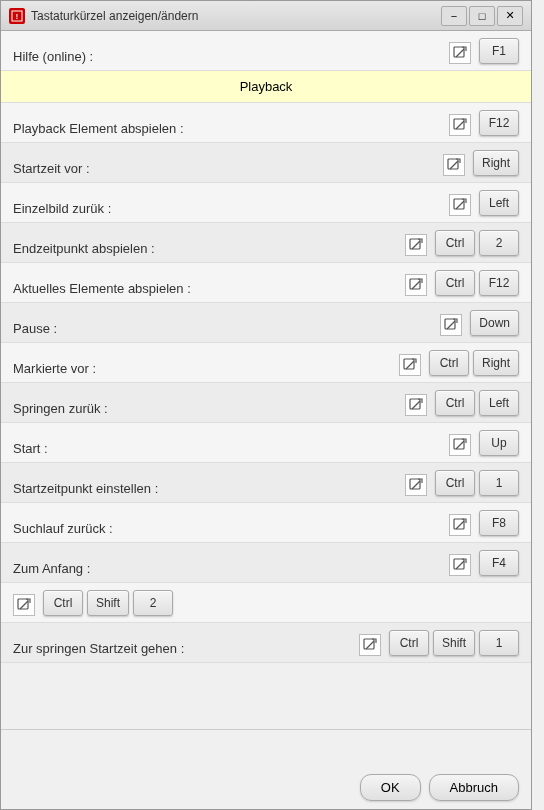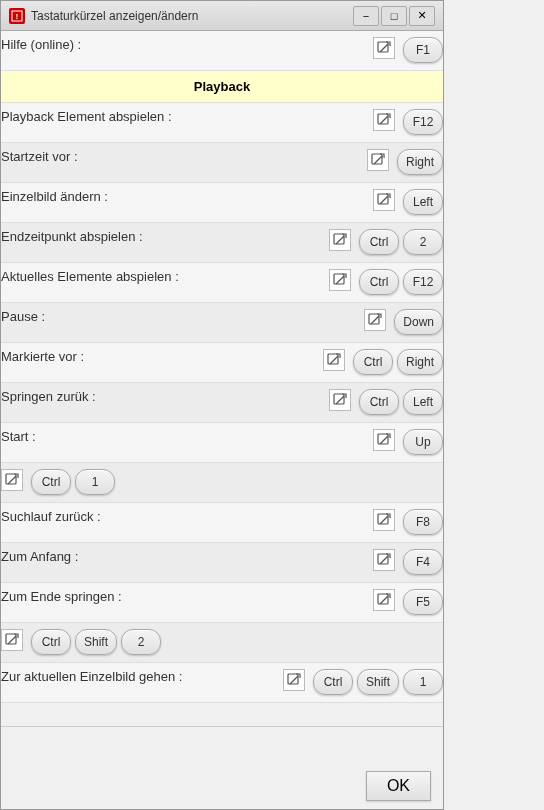--- a/index.html
+++ b/index.html
@@ -5,21 +5,21 @@
     * { box-sizing: border-box; margin: 0; padding: 0; }
     body {
       font-family: 'Segoe UI', Tahoma, Geneva, Verdana, sans-serif;
       font-size: 13px;
       background: #f0f0f0;
       width: 544px;
       height: 810px;
       overflow: hidden;
     }
     .window {
-      width: 444px;
+      width: 532px;
       height: 810px;
       background: #f0f0f0;
       border: 1px solid #999;
       display: flex;
       flex-direction: column;
     }
     .titlebar {
       background: linear-gradient(to bottom, #e8e8e8, #d4d4d4);
       height: 30px;
       display: flex;
@@ -73,22 +73,22 @@
       flex: 1;
       overflow-y: scroll;
       overflow-x: hidden;
     }
     .scroll-area::-webkit-scrollbar { width: 16px; }
     .scroll-area::-webkit-scrollbar-track { background: #f0f0f0; border-left: 1px solid #ccc; }
     .scroll-area::-webkit-scrollbar-thumb { background: #c0c0c0; border: 1px solid #999; }
 
     .shortcut-row {
       display: flex;
-      align-items: flex-start;
-      padding: 6px 0;
+      align-items: flex-end;
+      padding: 6px 12px;
       border-bottom: 1px solid #ddd;
       min-height: 40px;
       background: #f5f5f5;
     }
     .shortcut-row:nth-child(even) { background: #ececec; }
     .shortcut-label {
       flex: 1;
       color: #333;
     }
     .edit-icon {
@@ -103,54 +103,54 @@
       flex-shrink: 0;
       cursor: pointer;
     }
     .edit-icon svg { width: 14px; height: 14px; }
     .key-btn {
       display: inline-flex;
       align-items: center;
       justify-content: center;
       background: linear-gradient(to bottom, #f5f5f5, #e0e0e0);
       border: 1px solid #aaa;
-      border-radius: 12px;
+      border-radius: 3px;
       padding: 2px 8px;
       min-width: 40px;
       height: 26px;
       font-size: 12px;
       color: #333;
       margin-left: 2px;
       box-shadow: 0 1px 2px rgba(0,0,0,0.2), inset 0 1px 0 rgba(255,255,255,0.7);
       flex-shrink: 0;
       cursor: default;
     }
     .section-header {
       background: #ffffcc;
       text-align: center;
-      font-weight: bold;
+      font-weight: normal;
       padding: 8px;
       border-bottom: 1px solid #ddd;
     }
     .footer {
       display: flex;
       justify-content: flex-end;
       padding: 8px 12px;
       gap: 8px;
       border-top: 1px solid #ccc;
       background: #f0f0f0;
       flex-shrink: 0;
     }
     .footer-btn {
       padding: 5px 20px;
       background: linear-gradient(to bottom, #f5f5f5, #e0e0e0);
       border: 1px solid #aaa;
-      border-radius: 0;
+      border-radius: 11px;
       cursor: pointer;
-      font-size: 16px;
+      font-size: 13px;
       box-shadow: 0 1px 2px rgba(0,0,0,0.15);
       margin-top: 36px;
     }
     .key-group { display: flex; align-items: center; gap: 2px; }
   </style>
 </head>
 <body>
 
 <div class="window">
   <div class="titlebar">
@@ -205,21 +205,21 @@
     <rect x="1" y="1" width="10" height="10" rx="1"></rect>
     <line x1="3" y1="11" x2="11" y2="3"></line>
     <polyline points="9,1 13,1 13,5"></polyline>
   </svg>
           </div>
           <div class="key-group">
             <span class="key-btn">Right</span>
           </div>
         </div>
         <div class="shortcut-row">
-          <span class="shortcut-label">Einzelbild ändern :</span>
+          <span class="shortcut-label">Einzelbild zurük :</span>
           <div class="edit-icon">
             <svg viewBox="0 0 14 14" fill="none" stroke="#555" stroke-width="1.2">
     <rect x="1" y="1" width="10" height="10" rx="1"></rect>
     <line x1="3" y1="11" x2="11" y2="3"></line>
     <polyline points="9,1 13,1 13,5"></polyline>
   </svg>
           </div>
           <div class="key-group">
             <span class="key-btn">Left</span>
           </div>
@@ -300,20 +300,21 @@
     <rect x="1" y="1" width="10" height="10" rx="1"></rect>
     <line x1="3" y1="11" x2="11" y2="3"></line>
     <polyline points="9,1 13,1 13,5"></polyline>
   </svg>
           </div>
           <div class="key-group">
             <span class="key-btn">Up</span>
           </div>
         </div>
         <div class="shortcut-row">
+          <span class="shortcut-label">Startzeitpunkt einstellen :</span>
           <div class="edit-icon">
             <svg viewBox="0 0 14 14" fill="none" stroke="#555" stroke-width="1.2">
     <rect x="1" y="1" width="10" height="10" rx="1"></rect>
     <line x1="3" y1="11" x2="11" y2="3"></line>
     <polyline points="9,1 13,1 13,5"></polyline>
   </svg>
           </div>
           <div class="key-group">
             <span class="key-btn">Ctrl</span>
             <span class="key-btn">1</span>
@@ -336,62 +337,50 @@
           <span class="shortcut-label">Zum Anfang :</span>
           <div class="edit-icon">
             <svg viewBox="0 0 14 14" fill="none" stroke="#555" stroke-width="1.2">
     <rect x="1" y="1" width="10" height="10" rx="1"></rect>
     <line x1="3" y1="11" x2="11" y2="3"></line>
     <polyline points="9,1 13,1 13,5"></polyline>
   </svg>
           </div>
           <div class="key-group">
             <span class="key-btn">F4</span>
-          </div>
-        </div>
-        <div class="shortcut-row">
-          <span class="shortcut-label">Zum Ende springen :</span>
-          <div class="edit-icon">
-            <svg viewBox="0 0 14 14" fill="none" stroke="#555" stroke-width="1.2">
-    <rect x="1" y="1" width="10" height="10" rx="1"></rect>
-    <line x1="3" y1="11" x2="11" y2="3"></line>
-    <polyline points="9,1 13,1 13,5"></polyline>
-  </svg>
-          </div>
-          <div class="key-group">
-            <span class="key-btn">F5</span>
           </div>
         </div>
         <div class="shortcut-row">
           <div class="edit-icon">
             <svg viewBox="0 0 14 14" fill="none" stroke="#555" stroke-width="1.2">
     <rect x="1" y="1" width="10" height="10" rx="1"></rect>
     <line x1="3" y1="11" x2="11" y2="3"></line>
     <polyline points="9,1 13,1 13,5"></polyline>
   </svg>
           </div>
           <div class="key-group">
             <span class="key-btn">Ctrl</span>
             <span class="key-btn">Shift</span>
             <span class="key-btn">2</span>
           </div>
         </div>
         <div class="shortcut-row">
-          <span class="shortcut-label">Zur aktuellen Einzelbild gehen :</span>
+          <span class="shortcut-label">Zur springen Startzeit gehen :</span>
           <div class="edit-icon">
             <svg viewBox="0 0 14 14" fill="none" stroke="#555" stroke-width="1.2">
     <rect x="1" y="1" width="10" height="10" rx="1"></rect>
     <line x1="3" y1="11" x2="11" y2="3"></line>
     <polyline points="9,1 13,1 13,5"></polyline>
   </svg>
           </div>
           <div class="key-group">
             <span class="key-btn">Ctrl</span>
             <span class="key-btn">Shift</span>
             <span class="key-btn">1</span>
           </div>
         </div>
       </div>
     <div class="footer">
       <button class="footer-btn">OK</button>
+      <button class="footer-btn">Abbruch</button>
     </div>
   </div>
 </div>
 
 </body></html>

